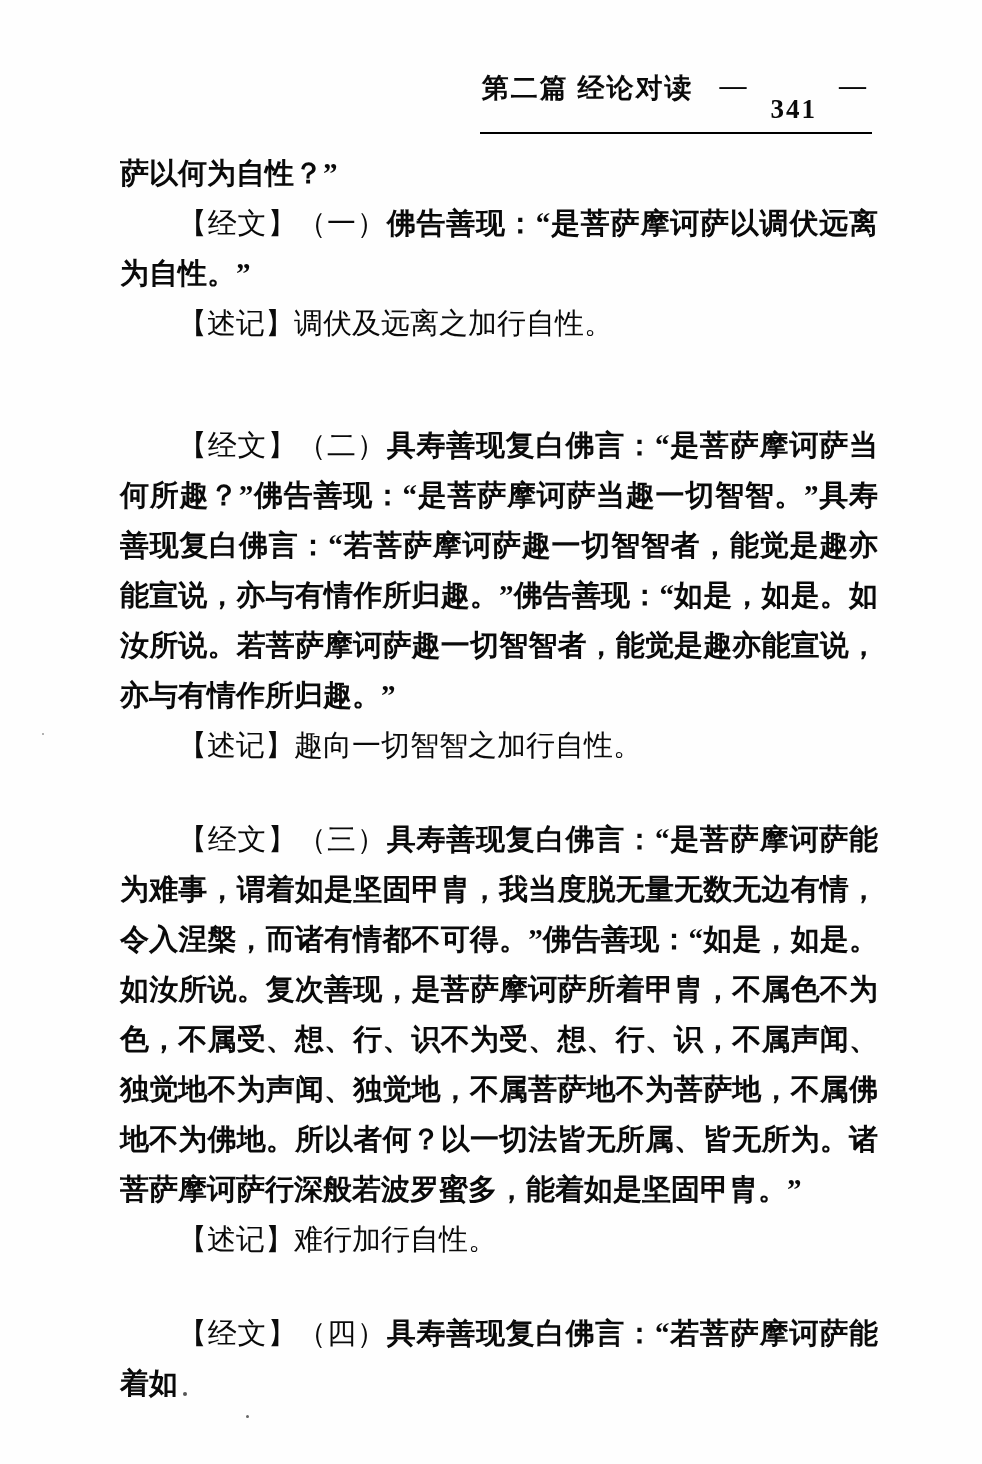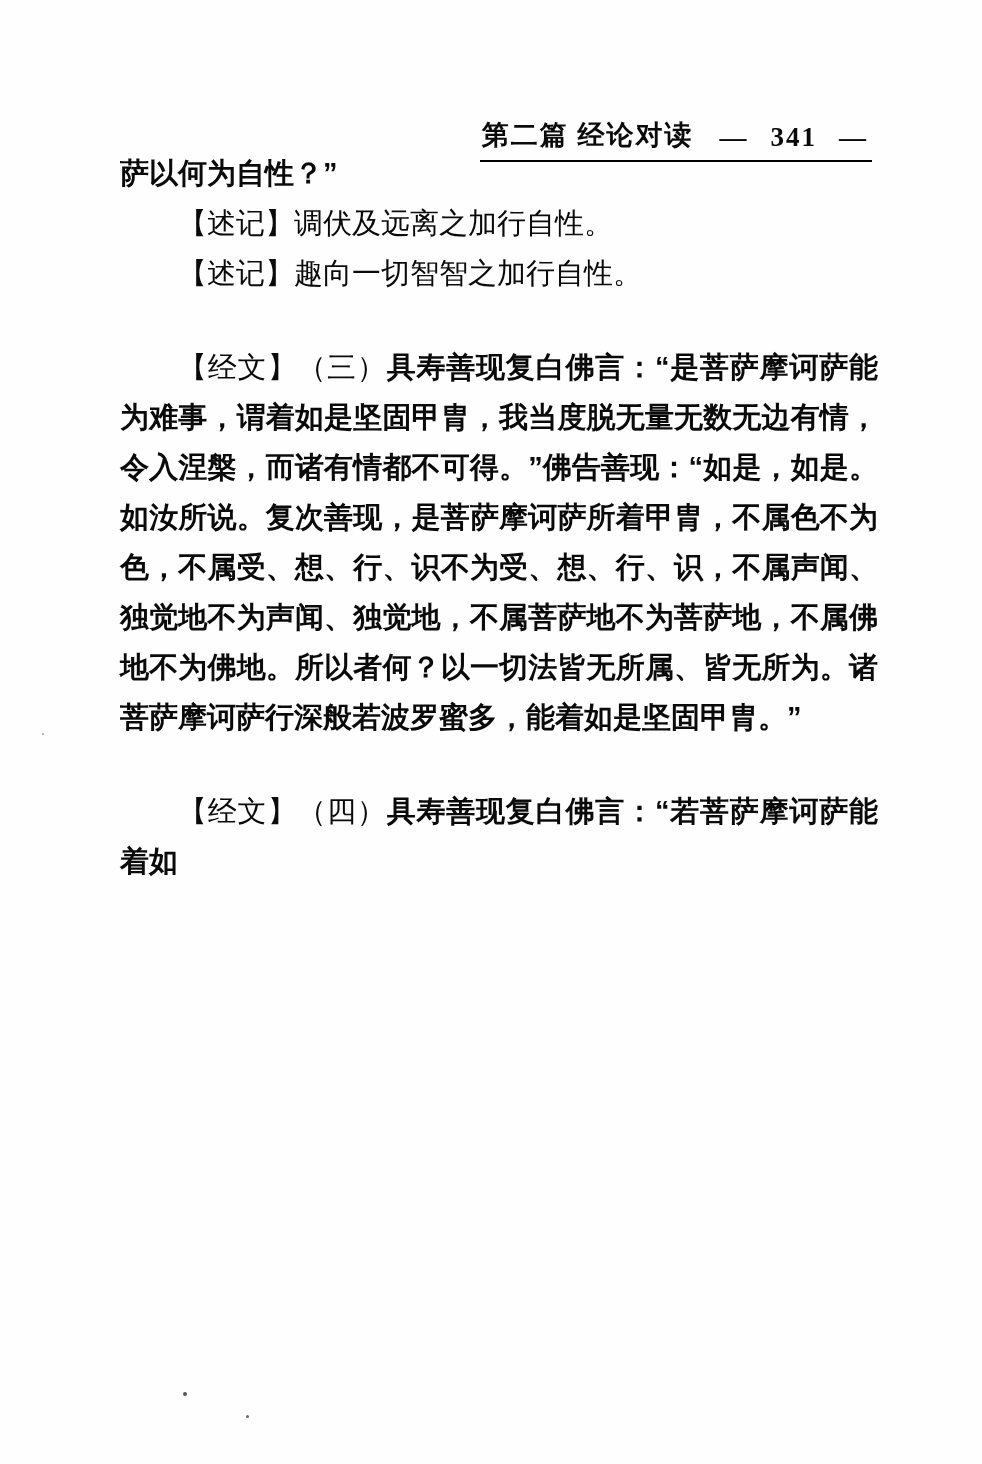--- a/index.html
+++ b/index.html
@@ -12,24 +12,24 @@
     width: 982px;
     height: 1464px;
     background: #fefefe;
     overflow: hidden;
     color: #0a0a0a;
   }
 
   
   .running-header {
     position: absolute;
-    top: 98px;
+    top: 70px;
     right: 110px;
     display: flex;
-    align-items: flex-end;
+    align-items: flex-start;
     border-bottom: 2.5px solid #000;
     padding: 0 4px 7px 2px;
     font-family: "Liberation Serif", "DejaVu Serif", serif;
     font-weight: bold;
     font-size: 27px;
     letter-spacing: 2px;
     white-space: nowrap;
   }
   .running-header .hdr-dash-left  { margin-left: 26px; }
   .running-header .hdr-pageno     { margin-left: 22px; margin-top: 24px; }
@@ -46,21 +46,21 @@
     text-align: justify;
     text-justify: inter-character;
   }
   .body-col p {
     margin: 0;
     padding: 0;
   }
   .sutra,
   .cont-line,
   .heading-line {
-    font-family: Liberation Sans, sans-serif;
+    font-family: Liberation Serif, serif;
     font-weight: bold;
   }
   .songti {
     font-family: "DejaVu Serif", "Liberation Serif", serif;
     font-weight: normal;
   }
   .indent2 { text-indent: 58px; }
 
   .heading-line { margin-top: 43px !important; }
   .gap-lg { margin-top: 72px !important; }
@@ -88,34 +88,43 @@
     <span class="hdr-dash-right">—</span>
   </div>
 
   <div class="body-col">
 
     <p class="cont-line">
       <span>萨以何为自性？”</span>
     </p>
 
 
+    <p class="indent2">
+      <span class="songti">【经文】</span><span class="songti">（一）</span><span class="sutra">佛告善现：“是菩萨摩诃萨以调伏远离为自性。”</span>
+    </p>
 
     <p class="indent2 songti">
       <span>【述记】</span><span>调伏及远离之加行自性。</span>
     </p>
 
+    <p class="indent2 gap-lg">
+      <span class="songti">【经文】</span><span class="songti">（二）</span><span class="sutra">具寿善现复白佛言：“是菩萨摩诃萨当何所趣？”佛告善现：“是菩萨摩诃萨当趣一切智智。”具寿善现复白佛言：“若菩萨摩诃萨趣一切智智者，能觉是趣亦能宣说，亦与有情作所归趣。”佛告善现：“如是，如是。如汝所说。若菩萨摩诃萨趣一切智智者，能觉是趣亦能宣说，亦与有情作所归趣。”</span>
+    </p>
 
     <p class="indent2 songti">
       <span>【述记】</span><span>趣向一切智智之加行自性。</span>
     </p>
 
     <p class="indent2 gap-md">
       <span class="songti">【经文】</span><span class="songti">（三）</span><span class="sutra">具寿善现复白佛言：“是菩萨摩诃萨能为难事，谓着如是坚固甲胄，我当度脱无量无数无边有情，令入涅槃，而诸有情都不可得。”佛告善现：“如是，如是。如汝所说。复次善现，是菩萨摩诃萨所着甲胄，不属色不为色，不属受、想、行、识不为受、想、行、识，不属声闻、独觉地不为声闻、独觉地，不属菩萨地不为菩萨地，不属佛地不为佛地。所以者何？以一切法皆无所属、皆无所为。诸菩萨摩诃萨行深般若波罗蜜多，能着如是坚固甲胄。”</span>
     </p>
 
+    <p class="indent2 songti">
+      <span>【述记】</span><span>难行加行自性。</span>
+    </p>
 
     <p class="indent2 gap-md">
       <span class="songti">【经文】</span><span class="songti">（四）</span><span class="sutra">具寿善现复白佛言：“若菩萨摩诃萨能着如</span>
     </p>
 
   </div>
 
   <div class="speck s1"></div>
   <div class="speck s2"></div>
   <div class="speck s3"></div>

